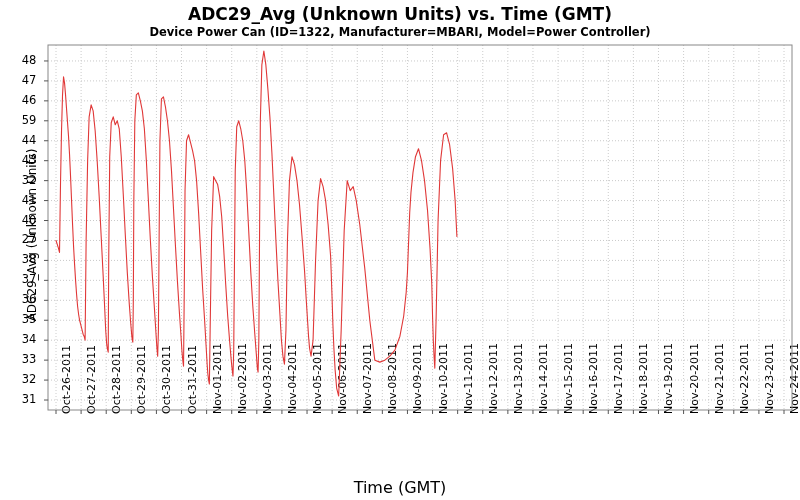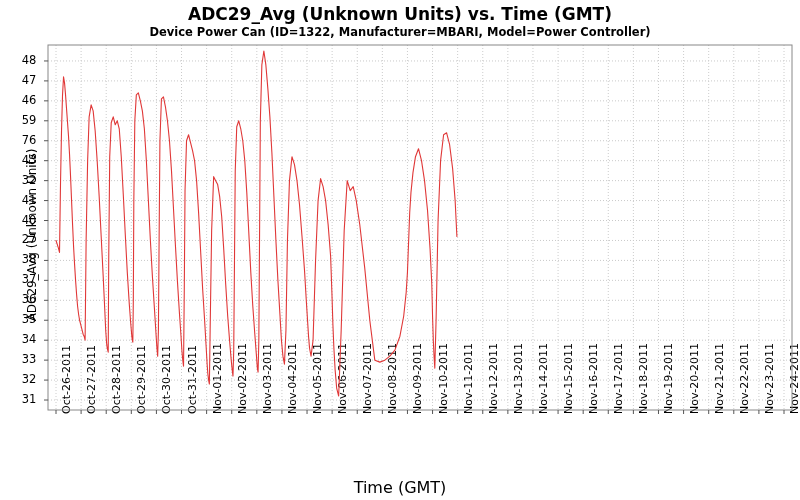--- a/index.html
+++ b/index.html
@@ -120,21 +120,21 @@
       <div class="ytick-label" style="top: 334.191px;">34</div>
       <div class="ytick-label" style="top: 314.246px;">35</div>
       <div class="ytick-label" style="top: 294.301px;">36</div>
       <div class="ytick-label" style="top: 274.355px;">37</div>
       <div class="ytick-label" style="top: 254.41px;">38</div>
       <div class="ytick-label" style="top: 234.464px;">27</div>
       <div class="ytick-label" style="top: 214.519px;">40</div>
       <div class="ytick-label" style="top: 194.574px;">41</div>
       <div class="ytick-label" style="top: 174.628px;">32</div>
       <div class="ytick-label" style="top: 154.683px;">43</div>
-      <div class="ytick-label" style="top: 134.738px;">76</div>
+      <div class="ytick-label" style="top: 134.738px;">44</div>
       <div class="ytick-label" style="top: 114.792px;">59</div>
       <div class="ytick-label" style="top: 94.847px;">46</div>
       <div class="ytick-label" style="top: 74.9016px;">47</div>
       <div class="ytick-label" style="top: 54.9563px;">48</div>
     </div>
   <div class="xtick-wrap" id="xtick-wrap">
       <div class="xtick-label" style="left: 60px;">Oct-26-2011</div>
       <div class="xtick-label" style="left: 85.1034px;">Oct-27-2011</div>
       <div class="xtick-label" style="left: 110.207px;">Oct-28-2011</div>
       <div class="xtick-label" style="left: 135.31px;">Oct-29-2011</div>

